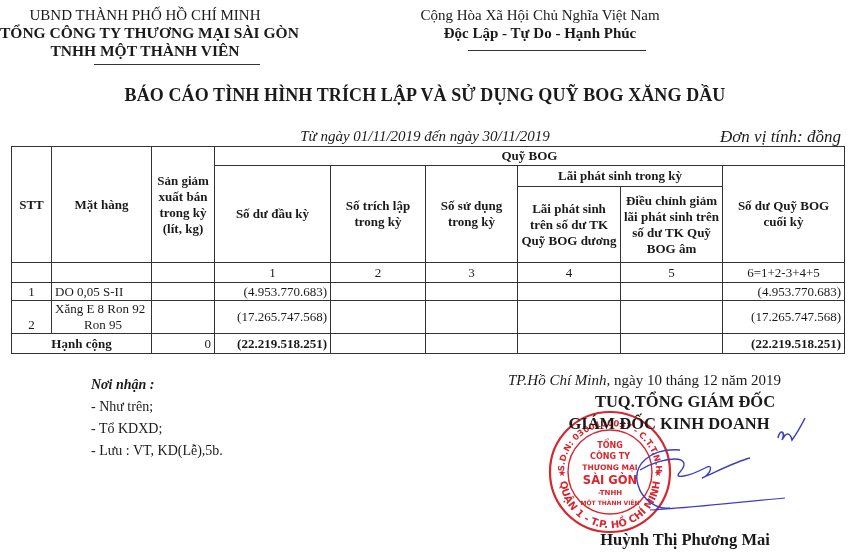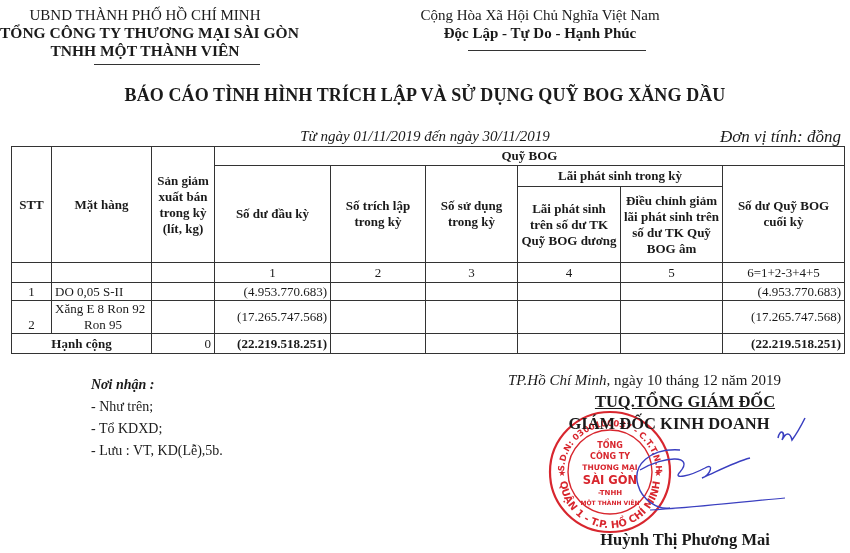--- a/index.html
+++ b/index.html
@@ -36,21 +36,21 @@
   .tot td.plain { font-weight: normal; }
 
   
   #recipients { left: 53px; top: 374px; font-size: 14px; margin-left: 38px; }
   #recipients div { line-height: 22px; }
   #recipients-title { font-weight: bold; font-style: italic; }
 
   
   #sign-date { left: 508px; top: 372px; font-size: 15px; }
   #sign-date .place { font-style: italic; }
-  #sign-role1 { left: 555px; top: 392px; width: 260px; text-align: center; font-size: 16.5px; font-weight: bold; text-decoration: underline; }
+  #sign-role1 { left: 555px; top: 392px; width: 260px; text-align: center; font-size: 16.5px; font-weight: bold; }
   #sign-role2 { left: 539px; top: 414px; width: 260px; text-align: center; font-size: 16.5px; font-weight: bold; }
   #signer-name { left: 560px; top: 530px; width: 250px; text-align: center; font-size: 16.5px; font-weight: bold; }
 
   #stamp { position: absolute; left: 546px; top: 408px; width: 128px; height: 128px; }
   #signature { position: absolute; left: 610px; top: 410px; width: 220px; height: 110px; }
 </style>
 </head>
 <body>
 
 <div id="org-block" class="abs">

